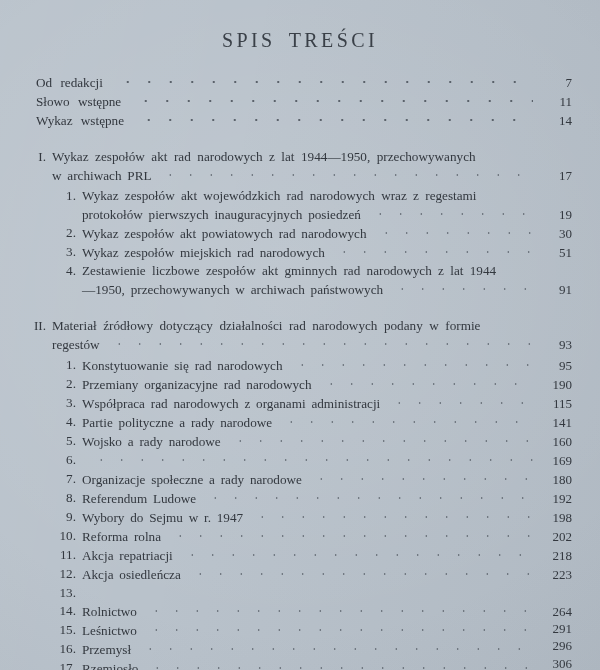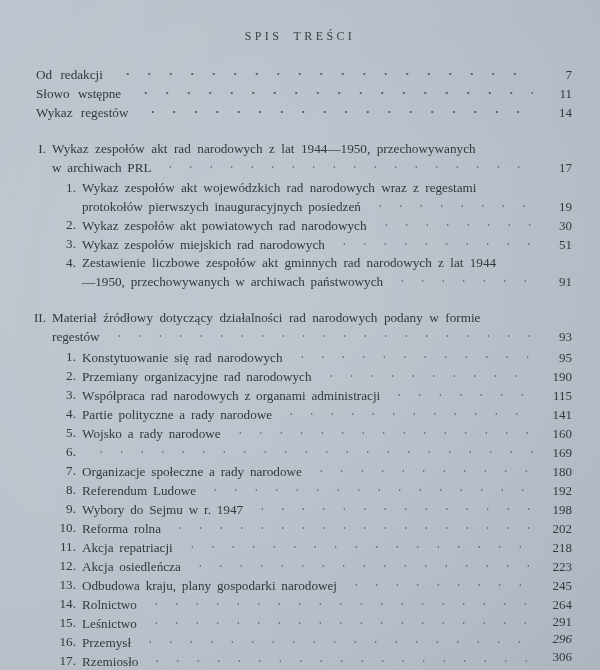--- a/index.html
+++ b/index.html
@@ -25,21 +25,21 @@
       #b9c2cb;
   }
   .sheet {
     position: absolute;
     inset: 0;
     padding: 0;
   }
 
   .title {
     text-align: center;
-    font-size: 12px;
+    font-size: 20px;
     letter-spacing: 3.4px;
     color: #3a4048;
     margin: 0;
     padding-top: 29px;
     font-weight: normal;
     word-spacing: 5px;
   }
 
   .toc {
     margin-top: 21px;
@@ -143,21 +143,21 @@
   }
   .sub {
     margin-top: 2px;
   }
 
   
   .drift .pg { position: relative; }
 
   .f0 .pg { top: 0px; }
   .f1 .pg { top: -2px; }
-  .f2 .pg { top: -4px; font-style: italic; }
+  .f2 .pg { top: -4px; }
   .f3 .pg { top: -5px; }
 </style>
 </head>
 <body>
 
 <div class="paper"></div>
 
 <div class="sheet">
 
   <h1 class="title">SPIS TREŚCI</h1>
@@ -179,21 +179,21 @@
           <div class="line">
             <span class="txt">Słowo  wstępne</span>
             <span class="leader"></span>
             <span class="pg">11</span>
           </div>
         </div>
       </div>
       <div class="row front">
         <div class="body">
           <div class="line">
-            <span class="txt">Wykaz  regestów</span>
+            <span class="txt">Wykaz  wstępne</span>
             <span class="leader"></span>
             <span class="pg">14</span>
           </div>
         </div>
       </div>
     </div>
 
     <div class="sect">
       <div class="row lvl1">
         <div class="num">I.</div>
@@ -397,27 +397,20 @@
               <div class="line">
             <span class="txt">Akcja osiedleńcza</span>
             <span class="leader"></span>
             <span class="pg">223</span>
           </div>
             </div>
         </div>
 
         <div class="row lvl2">
           <div class="num">13.</div>
-          <div class="body">
-              <div class="line">
-            <span class="txt">Odbudowa kraju, plany gospodarki narodowej</span>
-            <span class="leader"></span>
-            <span class="pg">245</span>
-          </div>
-            </div>
         </div>
 
         <div class="row lvl2 drift f0">
           <div class="num">14.</div>
           <div class="body">
               <div class="line">
             <span class="txt">Rolnictwo</span>
             <span class="leader"></span>
             <span class="pg">264</span>
           </div>

